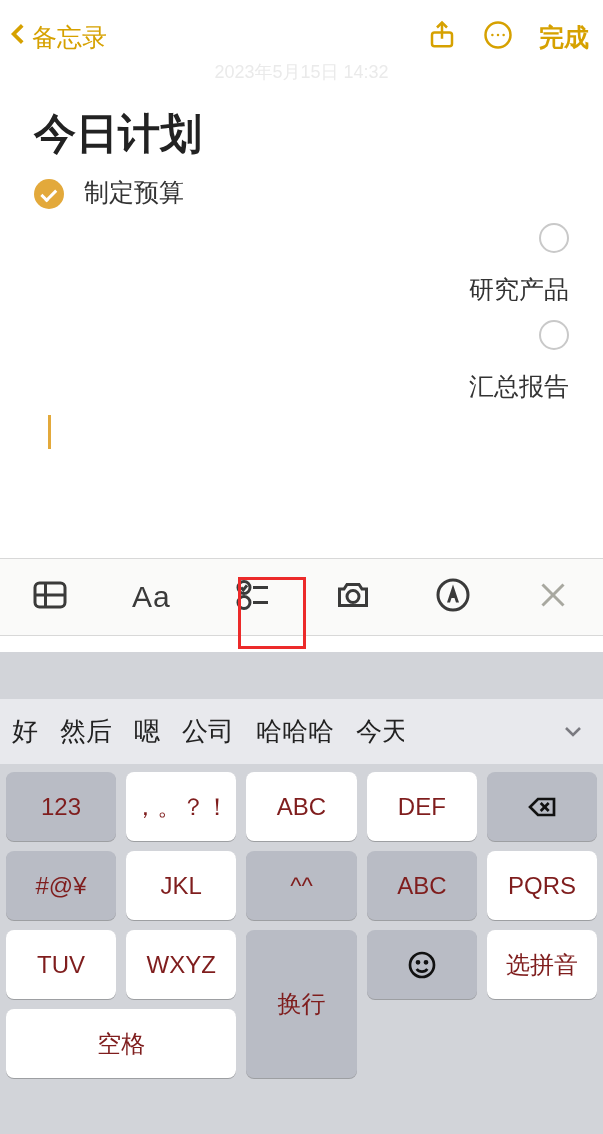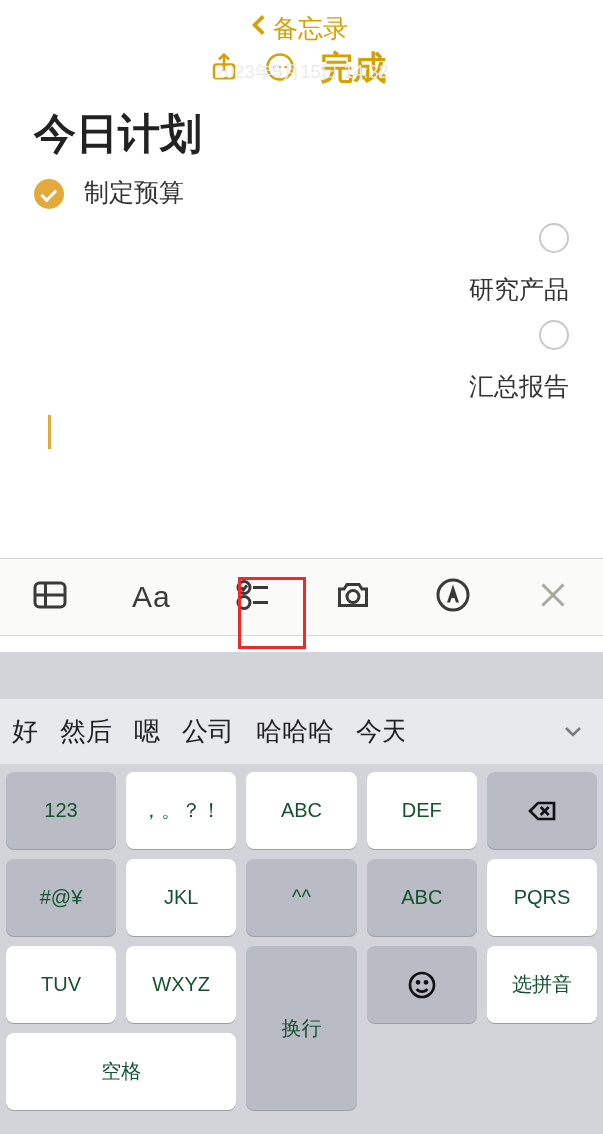--- a/index.html
+++ b/index.html
@@ -1,23 +1,23 @@
 <!DOCTYPE html>
 <html><head>
   <meta charset="utf-8">
   <style>
     * { box-sizing: border-box; margin: 0; padding: 0; font-family: -apple-system, "Helvetica Neue", Arial, sans-serif; }
     html, body { width: 603px; height: 1134px; background: #fff; overflow: hidden; }
 
-    .navbar { display: flex; align-items: center; justify-content: space-between; padding: 10px 14px 0 6px; height: 64px; flex-direction: column; }
+    .navbar { display: flex; align-items: center; justify-content: space-between; padding: 10px 14px 0 6px; height: 64px; }
     .nav-left { display: flex; align-items: center; color: #d6a100; font-size: 25px; }
     .back-chevron svg { width: 26px; height: 30px; stroke: #d6a100; stroke-width: 3.4; fill: none; }
     .nav-right { display: flex; align-items: center; gap: 26px; }
     .nav-icon svg { width: 30px; height: 30px; stroke: #d6a100; stroke-width: 2; fill: none; }
-    .done { color: #d6a100; font-size: 33px; font-weight: 600; }
+    .done { color: #d6a100; font-size: 25px; font-weight: 600; }
 
     .timestamp { text-align: center; color: #eaeaea; font-size: 18px; margin-top: -4px; }
 
     .note { padding: 0 34px; margin-top: 22px; }
     .title { font-size: 42px; font-weight: 700; color: #222; }
     .todo { display: flex; align-items: flex-end; gap: 20px; margin-top: 14px; }
     .todo + .todo { margin-top: 14px; flex-direction: column; }
     .circle { width: 30px; height: 30px; border-radius: 50%; display: flex; align-items: center; justify-content: center; }
     .circle-filled { background: #e3a93b; }
     .circle-filled::after { content: ""; width: 12px; height: 6px; border-left: 3px solid #fff; border-bottom: 3px solid #fff; transform: rotate(-45deg) translate(0,-1px); }
@@ -30,21 +30,21 @@
     .tool.aa { font-size: 30px; color: #3a3a3a; font-weight: 400; letter-spacing: 1px; }
     .tool.close svg { stroke: #a8a8a0; }
     .highlight-box { position: absolute; border: 3px solid #ec2a2a; pointer-events: none; }
 
     .kb-area { position: absolute; top: 652px; left: 0; right: 0; bottom: 0; background: #d2d4d9; }
     .candidates { background: #e8e9ed; height: 65px; margin-top: 47px; display: flex; align-items: center; padding: 0 12px; gap: 22px; font-size: 26px; color: #222; position: relative; }
     .cand-chevron { position: absolute; right: 18px; top: 20px; }
     .cand-chevron svg { width: 24px; height: 24px; stroke: #7a7a80; stroke-width: 2.6; fill: none; }
 
     .keys { padding: 8px 6px; display: grid; grid-template-columns: 110px 1fr 1fr 1fr 110px; gap: 10px; }
-    .key { height: 77px; border-radius: 8px; display: flex; align-items: center; justify-content: center; font-size: 20px; color: #14532d; box-shadow: 0 1px 0 rgba(0,0,0,0.25); }
+    .key { height: 69px; border-radius: 8px; display: flex; align-items: center; justify-content: center; font-size: 24px; color: #7f1d1d; box-shadow: 0 1px 0 rgba(0,0,0,0.25); }
     .key-white { background: #fff; }
     .key-grey { background: #b9bcc5; }
     .key-tall { grid-row: span 2; height: auto; }
     .key svg { width: 32px; height: 32px; stroke: #111; stroke-width: 2; fill: none; }
     .wide2 { grid-column: span 2; }
     .pinyin { letter-spacing: 0; }
   </style>
 </head>
 <body>
 

